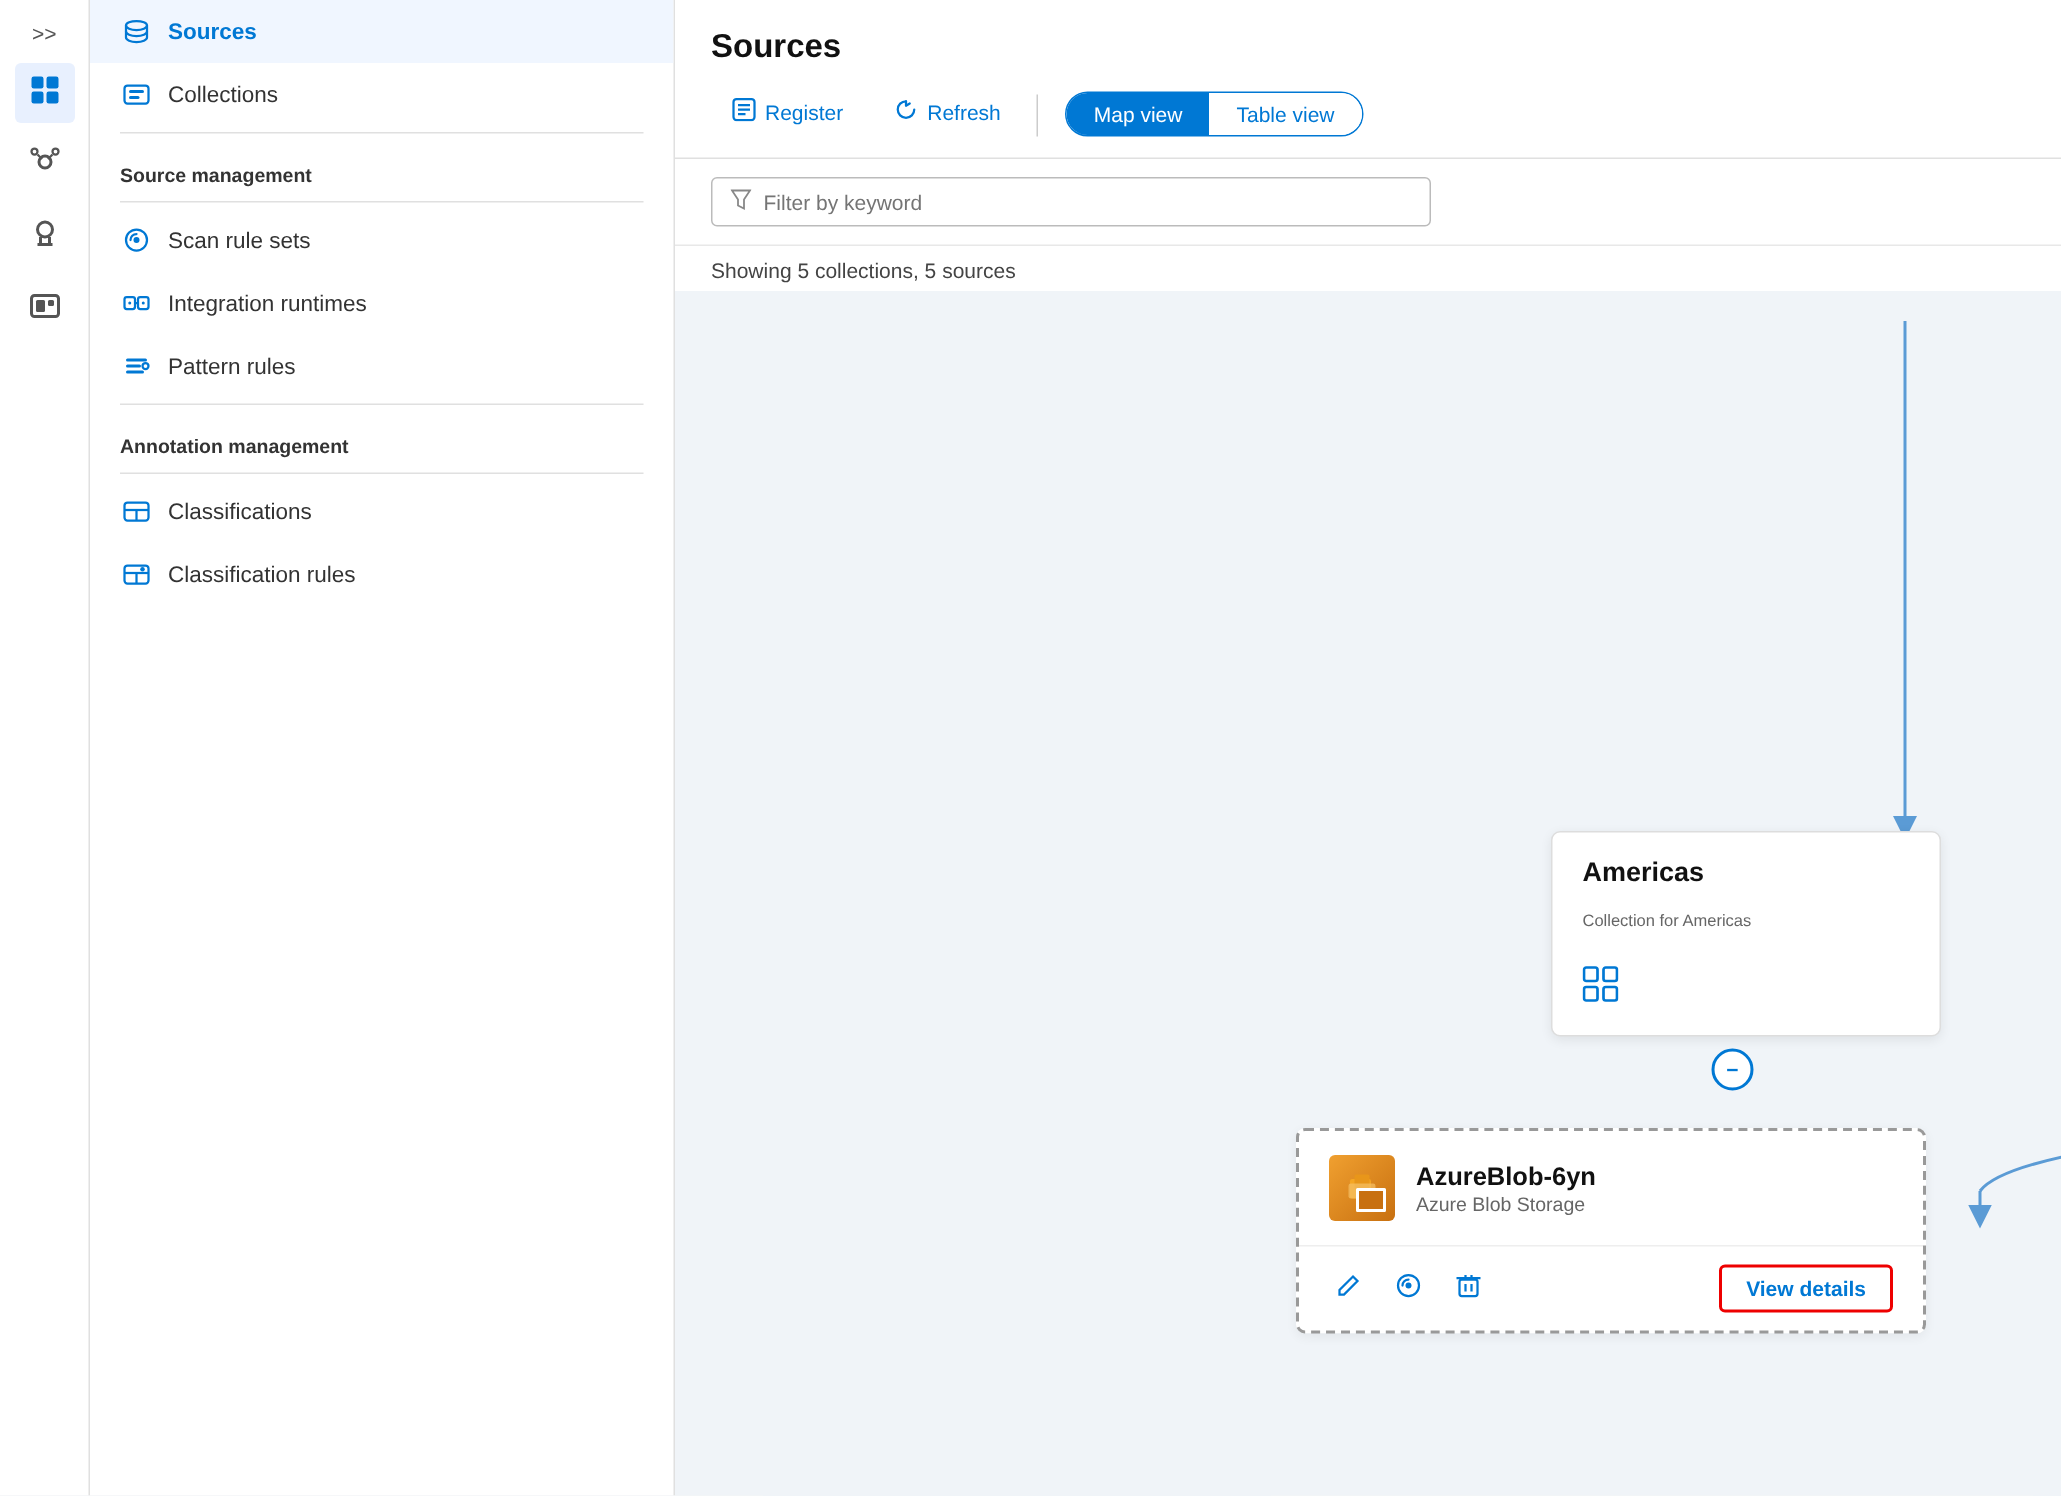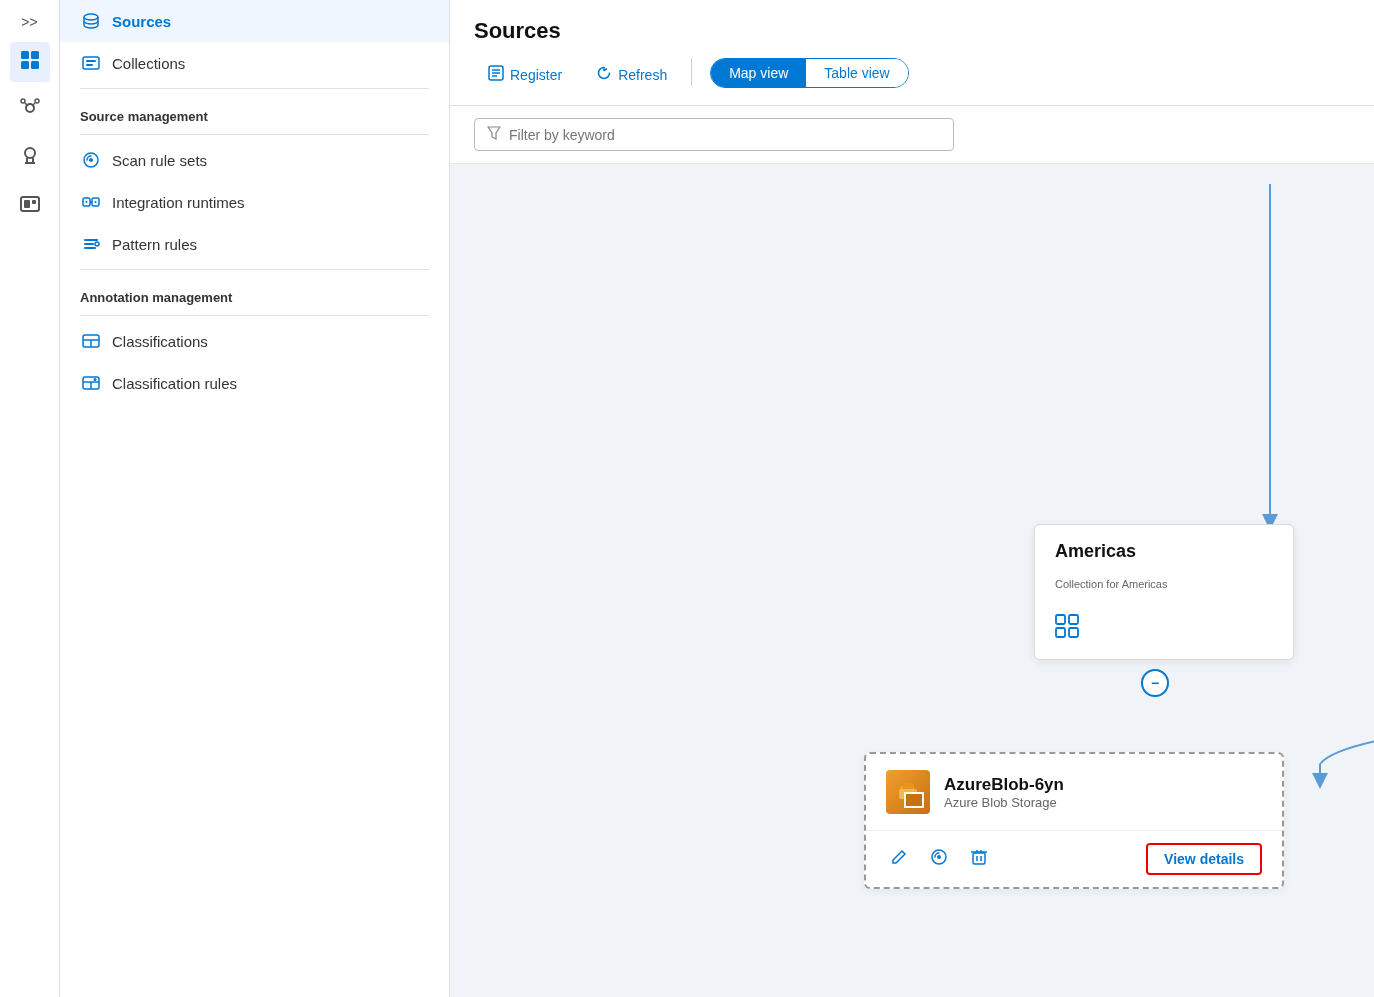--- a/index.html
+++ b/index.html
@@ -102,21 +102,21 @@
       padding: 18px 24px 0 24px;
     }
     .main-title {
       font-size: 22px;
       font-weight: 600;
       color: #111;
       margin-bottom: 14px;
     }
     .toolbar {
       display: flex;
-      align-items: flex-start;
+      align-items: flex-end;
       gap: 6px;
       margin-bottom: 14px;
     }
     .toolbar-btn {
       display: flex;
       align-items: center;
       gap: 6px;
       padding: 7px 14px;
       border: none;
       background: transparent;
@@ -500,20 +500,21 @@
   <div class="filter-bar">
     <div class="filter-input-wrap">
       <span>
         <svg width="14" height="14" viewBox="0 0 14 14" fill="none">
           <polygon points="1,1 13,1 9,7 9,13 5,11 5,7" stroke="#888" stroke-width="1.2" fill="none"></polygon>
         </svg>
       </span>
       <input class="filter-input" type="text" placeholder="Filter by keyword" style="">
     </div>
   </div>
+  <div class="showing-text">Showing 5 collections, 5 sources</div>
 
   <div class="map-area">
 
     <svg class="connector-svg">
 
       <defs>
         <marker id="arrow-down" markerWidth="8" markerHeight="8" refX="4" refY="4" orient="auto">
           <path d="M0,0 L0,8 L8,4 z" fill="#5b9bd5"></path>
         </marker>
       </defs>

